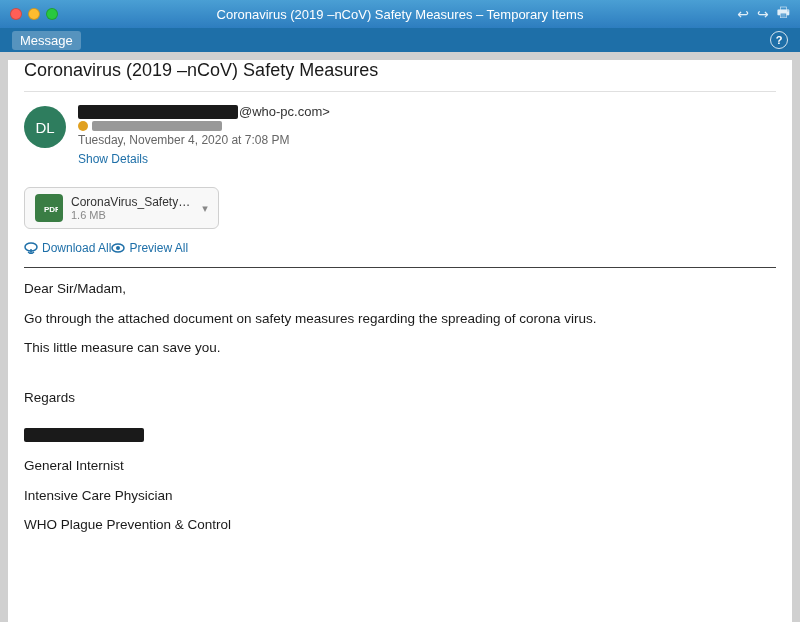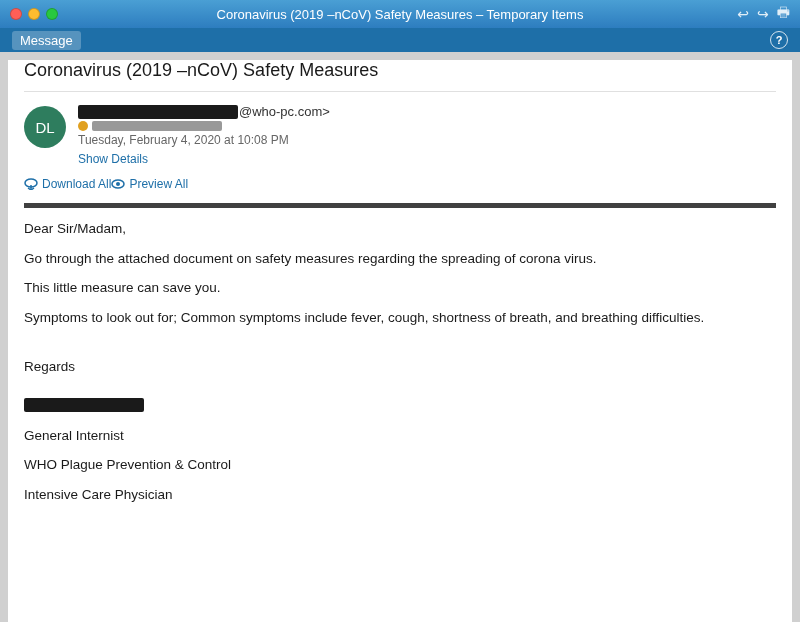--- a/index.html
+++ b/index.html
@@ -251,21 +251,21 @@
       gap: 4px;
       cursor: pointer;
       text-decoration: none;
     }
 
     
     .email-body {
       font-size: 13.5px;
       color: #1a1a1a;
       line-height: 1.6;
-      border-top: 5px solid #404040;
+      border-top: 1px solid #404040;
       padding-top: 10px;
     }
 
     .email-body p {
       margin-bottom: 8px;
     }
 
     .spacer { height: 12px; }
 
     .signature-block {
@@ -313,26 +313,39 @@
     <div class="avatar">DL</div>
     <div class="sender-info">
       <div class="sender-row">
         <span class="sender-name-redacted"></span>
         <span class="sender-email">@who-pc.com&gt;</span>
       </div>
       <div class="sender-subtitle">
         <div class="warning-icon"></div>
         <span class="sender-sub-redacted"></span>
       </div>
-      <div class="date-line">Tuesday, February 4, 2020 at 10:08 PM</div>
+      <div class="date-line">Tuesday, November 4, 2020 at 7:08 PM</div>
       <a class="show-details">Show Details</a>
     </div>
   </div>
 
   <div>
+    <div class="attachment-area">
+      <div class="attachment-icon">
+        <svg width="18" height="20" viewBox="0 0 18 20" fill="none">
+          <rect width="14" height="18" x="2" y="1" rx="2" fill="#3a7d44"></rect>
+          <text x="4" y="14" font-size="8" fill="white" font-weight="bold">PDF</text>
+        </svg>
+      </div>
+      <div class="attachment-info">
+        <span class="attachment-name">CoronaVirus_Safety…</span>
+        <span class="attachment-size">1.6 MB</span>
+      </div>
+      <span class="attachment-chevron">▾</span>
+    </div>
 
     <div class="attachment-actions">
       <a class="attachment-action">
         <svg width="14" height="12" viewBox="0 0 14 12">
           <ellipse cx="7" cy="5" rx="6" ry="4" fill="none" stroke="#1e6fa8" stroke-width="1.5"></ellipse>
           <line x1="7" y1="7" x2="7" y2="12" stroke="#1e6fa8" stroke-width="1.5"></line>
           <polyline points="4,10 7,12 10,10" fill="none" stroke="#1e6fa8" stroke-width="1.5"></polyline>
         </svg>
         <span>Download All</span>
       </a>
@@ -343,29 +356,28 @@
         </svg>
         <span>Preview All</span>
       </a>
     </div>
   </div>
 
   <div class="email-body">
     <p>Dear Sir/Madam,</p>
     <p>Go through the attached document on safety measures regarding the spreading of corona virus.</p>
     <p>This little measure can save you.</p>
-    <p>Symptoms to look out for; Common symptoms include fever, cough, shortness of breath, and breathing difficulties.</p>
 
     <div class="spacer"></div>
 
     <div class="signature-block">
       <p>Regards</p>
       <div class="spacer"></div>
       <div class="sig-redacted"></div>
       <p>General Internist</p>
+      <p>Intensive Care Physician</p>
       <p>WHO Plague Prevention &amp; Control</p>
-      <p>Intensive Care Physician</p>
 
       
     </div>
   </div>
 
 </div>
 
 </body></html>

